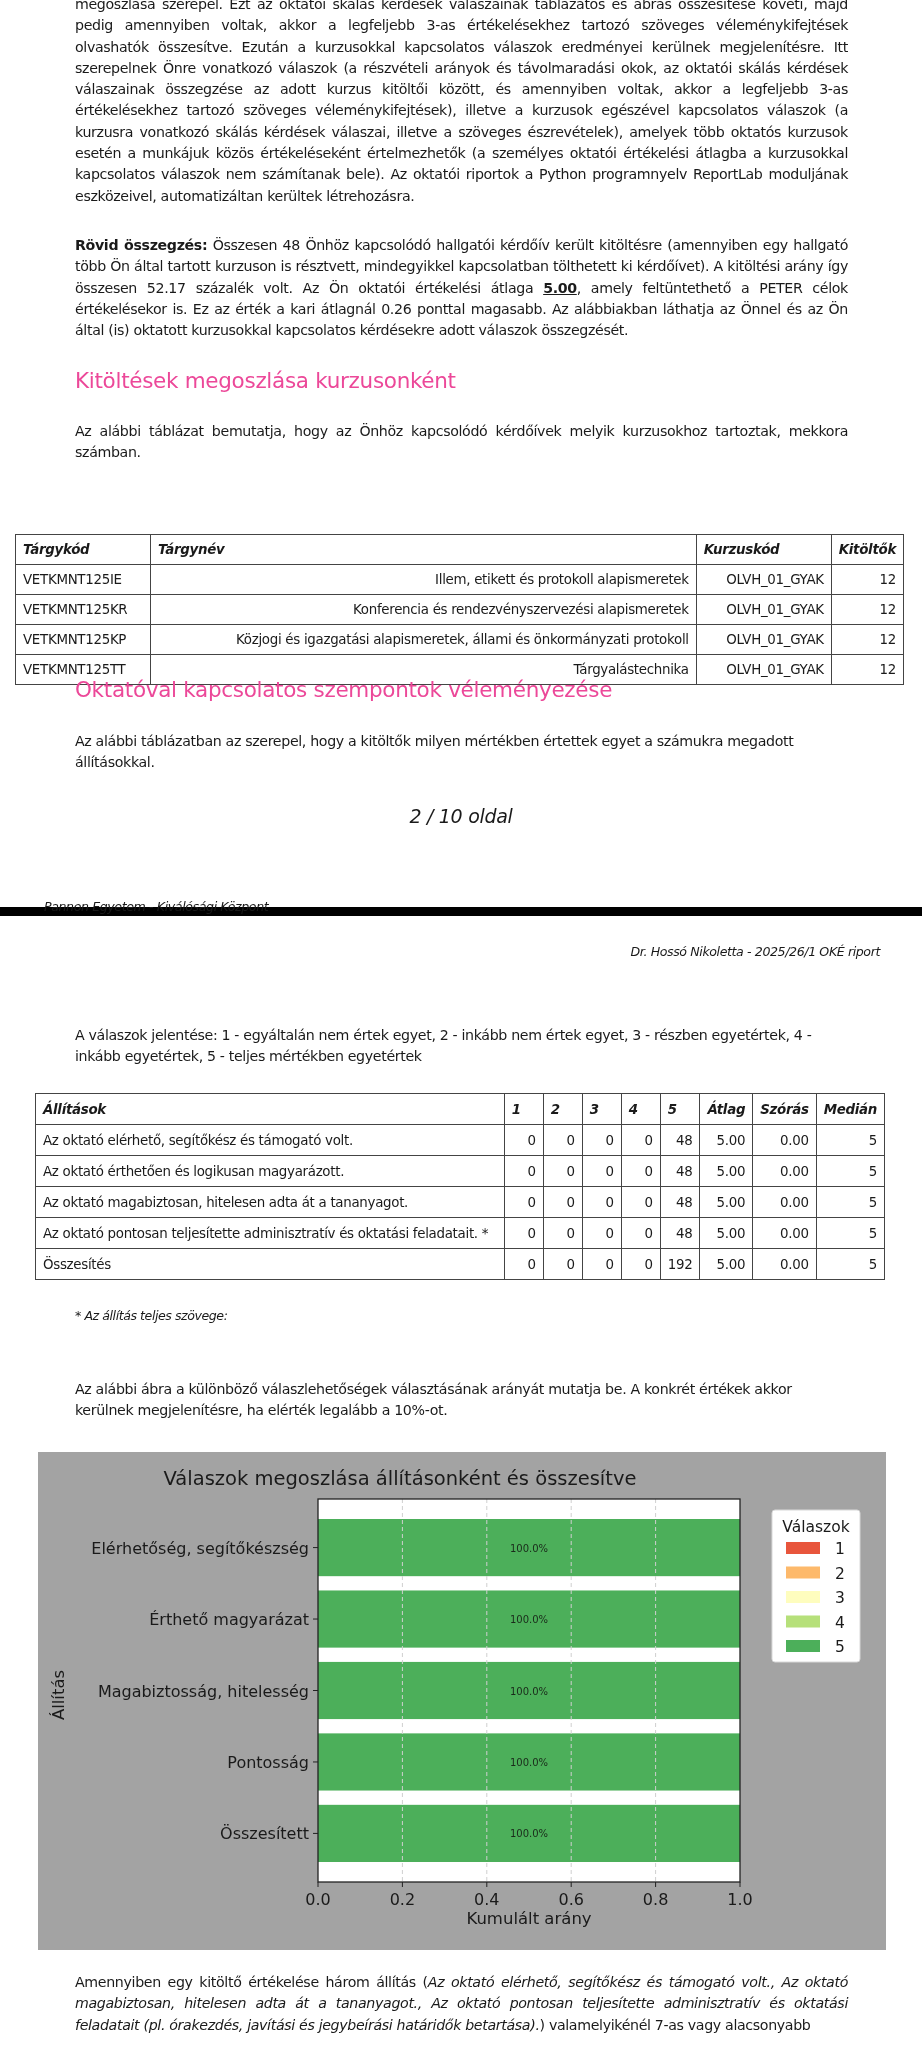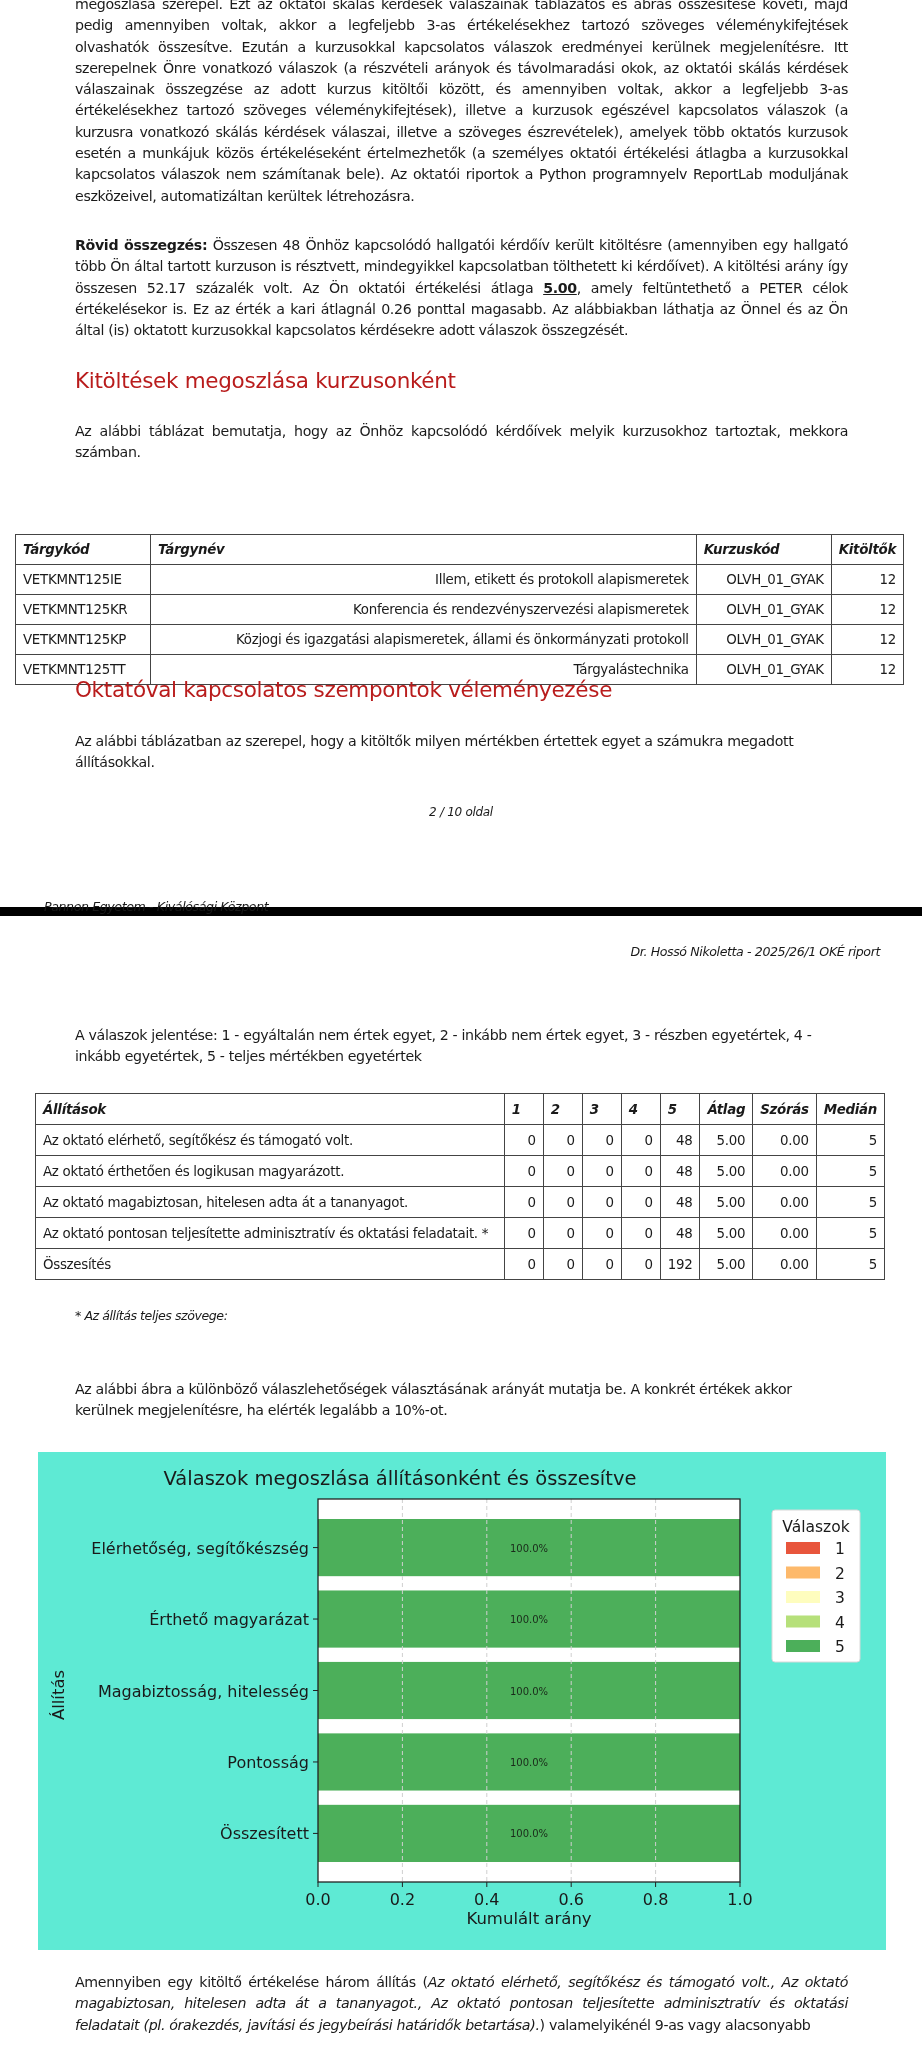--- a/index.html
+++ b/index.html
@@ -2,30 +2,30 @@
 <html><head>
 <meta charset="utf-8">
 <style>
   html, body { margin: 0; padding: 0; background: #ffffff; }
   body { width: 922px; height: 2048px; position: relative; overflow: hidden;
          font-family: "DejaVu Sans", sans-serif; color: #1a1a1a; }
   .abs { position: absolute; }
   .para { font-size: 14.2px; line-height: 21.3px; text-align: justify; letter-spacing: -0.35px; }
   .para b { font-weight: bold; }
   .para u { text-decoration: underline; }
-  h2.sect { position: absolute; margin: 0; font-weight: normal; font-size: 21.5px; letter-spacing: -0.3px; color: #b91c1c; }
+  h2.sect { position: absolute; margin: 0; font-weight: normal; font-size: 21.5px; letter-spacing: -0.3px; color: #ec4899; }
   table.t { position: absolute; border-collapse: collapse; font-size: 13.4px; letter-spacing: -0.3px; }
   table.t th, table.t td { border: 1px solid #444; padding: 0 7px; white-space: nowrap; }
   table.t th { font-style: italic; font-weight: bold; text-align: left; }
   table.t td.r { text-align: right; }
-  .pagenum { font-style: italic; font-size: 12px; text-align: center; width: 922px; left: 0; letter-spacing: -0.3px; }
+  .pagenum { font-style: italic; font-size: 19px; text-align: center; width: 922px; left: 0; letter-spacing: -0.3px; }
   .pagebreak { left: 0; width: 922px; height: 9px; background: #000; }
   .hdr { font-style: italic; font-size: 12.6px; letter-spacing: -0.4px; }
   .foot { font-style: italic; font-size: 12.6px; line-height: 19px; letter-spacing: -0.45px; }
-  .chart-wrap { left: 38px; top: 1452px; width: 848px; height: 498px; background: #5eead4; }
+  .chart-wrap { left: 38px; top: 1452px; width: 848px; height: 498px; background: #a3a3a3; }
   svg text { font-family: "DejaVu Sans", sans-serif; }
 </style>
 </head>
 <body>
 
 <p class="abs para" style="left:75px; top:-6px; width:773px; margin:0;">megoszlása szerepel. Ezt az oktatói skálás kérdések válaszainak táblázatos és ábrás összesítése követi, majd pedig amennyiben voltak, akkor a legfeljebb 3-as értékelésekhez tartozó szöveges véleménykifejtések olvashatók összesítve. Ezután a kurzusokkal kapcsolatos válaszok eredményei kerülnek megjelenítésre. Itt szerepelnek Önre vonatkozó válaszok (a részvételi arányok és távolmaradási okok, az oktatói skálás kérdések válaszainak összegzése az adott kurzus kitöltői között, és amennyiben voltak, akkor a legfeljebb 3-as értékelésekhez tartozó szöveges véleménykifejtések), illetve a kurzusok egészével kapcsolatos válaszok (a kurzusra vonatkozó skálás kérdések válaszai, illetve a szöveges észrevételek), amelyek több oktatós kurzusok esetén a munkájuk közös értékeléseként értelmezhetők (a személyes oktatói értékelési átlagba a kurzusokkal kapcsolatos válaszok nem számítanak bele). Az oktatói riportok a Python programnyelv ReportLab moduljának eszközeivel, automatizáltan kerültek létrehozásra.</p>
 
 <p class="abs para" style="left:75px; top:235px; width:773px; margin:0;">
   <b>Rövid összegzés:</b><span> Összesen 48 Önhöz kapcsolódó hallgatói kérdőív került kitöltésre (amennyiben egy hallgató több Ön által tartott kurzuson is résztvett, mindegyikkel kapcsolatban tölthetett ki kérdőívet). A kitöltési arány így összesen 52.17 százalék volt. Az Ön oktatói értékelési átlaga </span><u><b>5.00</b></u><span>, amely feltüntethető a PETER célok értékelésekor is. Ez az érték a kari átlagnál 0.26 ponttal magasabb. Az alábbiakban láthatja az Önnel és az Ön által (is) oktatott kurzusokkal kapcsolatos kérdésekre adott válaszok összegzését.</span>
 </p>
@@ -217,14 +217,14 @@
         <text x="797" y="151" font-size="15.5" fill="#1a1a1a">3</text>
         <rect x="748" y="163.5" width="34" height="12" fill="#b6e07a"></rect>
         <text x="797" y="175.5" font-size="15.5" fill="#1a1a1a">4</text>
         <rect x="748" y="188" width="34" height="12" fill="#4caf5a"></rect>
         <text x="797" y="200" font-size="15.5" fill="#1a1a1a">5</text>
       </g>
   </svg>
 </div>
 
 <p class="abs para" style="left:75px; top:1972px; width:773px; margin:0;">
-  <span>Amennyiben egy kitöltő értékelése három állítás (</span><i>Az oktató elérhető, segítőkész és támogató volt., Az oktató magabiztosan, hitelesen adta át a tananyagot., Az oktató pontosan teljesítette adminisztratív és oktatási feladatait (pl. órakezdés, javítási és jegybeírási határidők betartása).</i><span>) valamelyikénél 9-as vagy alacsonyabb</span>
+  <span>Amennyiben egy kitöltő értékelése három állítás (</span><i>Az oktató elérhető, segítőkész és támogató volt., Az oktató magabiztosan, hitelesen adta át a tananyagot., Az oktató pontosan teljesítette adminisztratív és oktatási feladatait (pl. órakezdés, javítási és jegybeírási határidők betartása).</i><span>) valamelyikénél 7-as vagy alacsonyabb</span>
 </p>
 
 </body></html>

